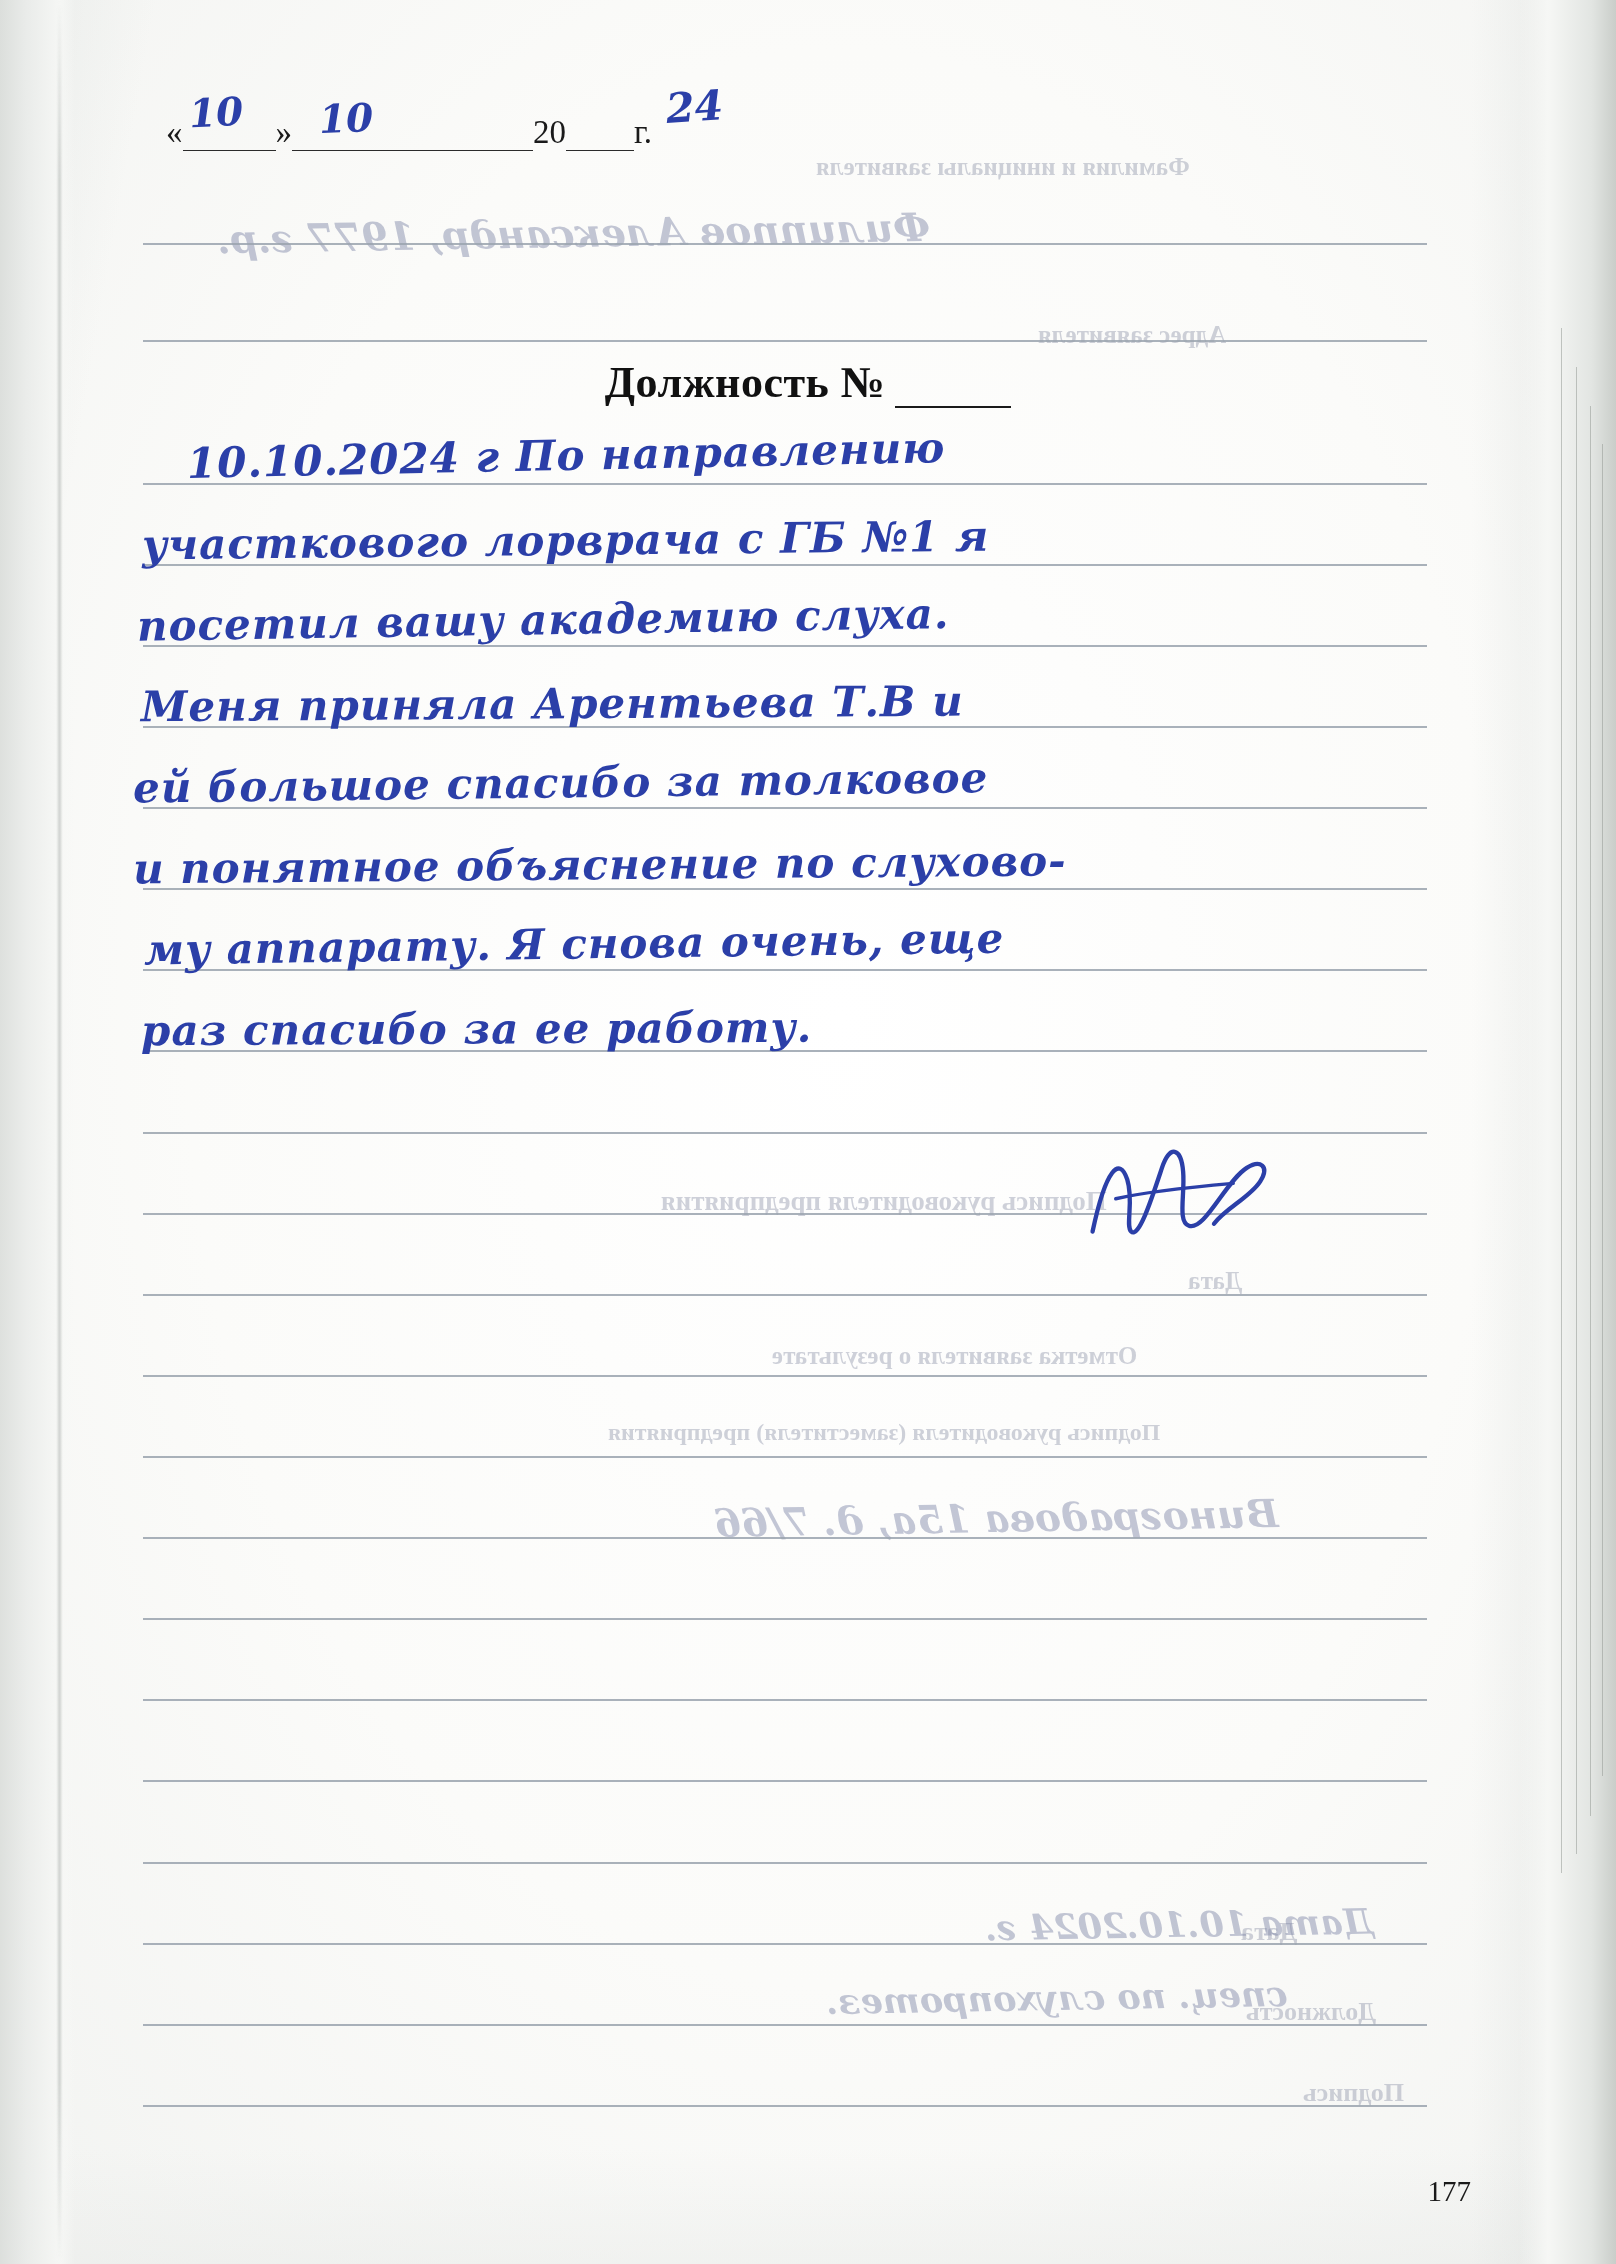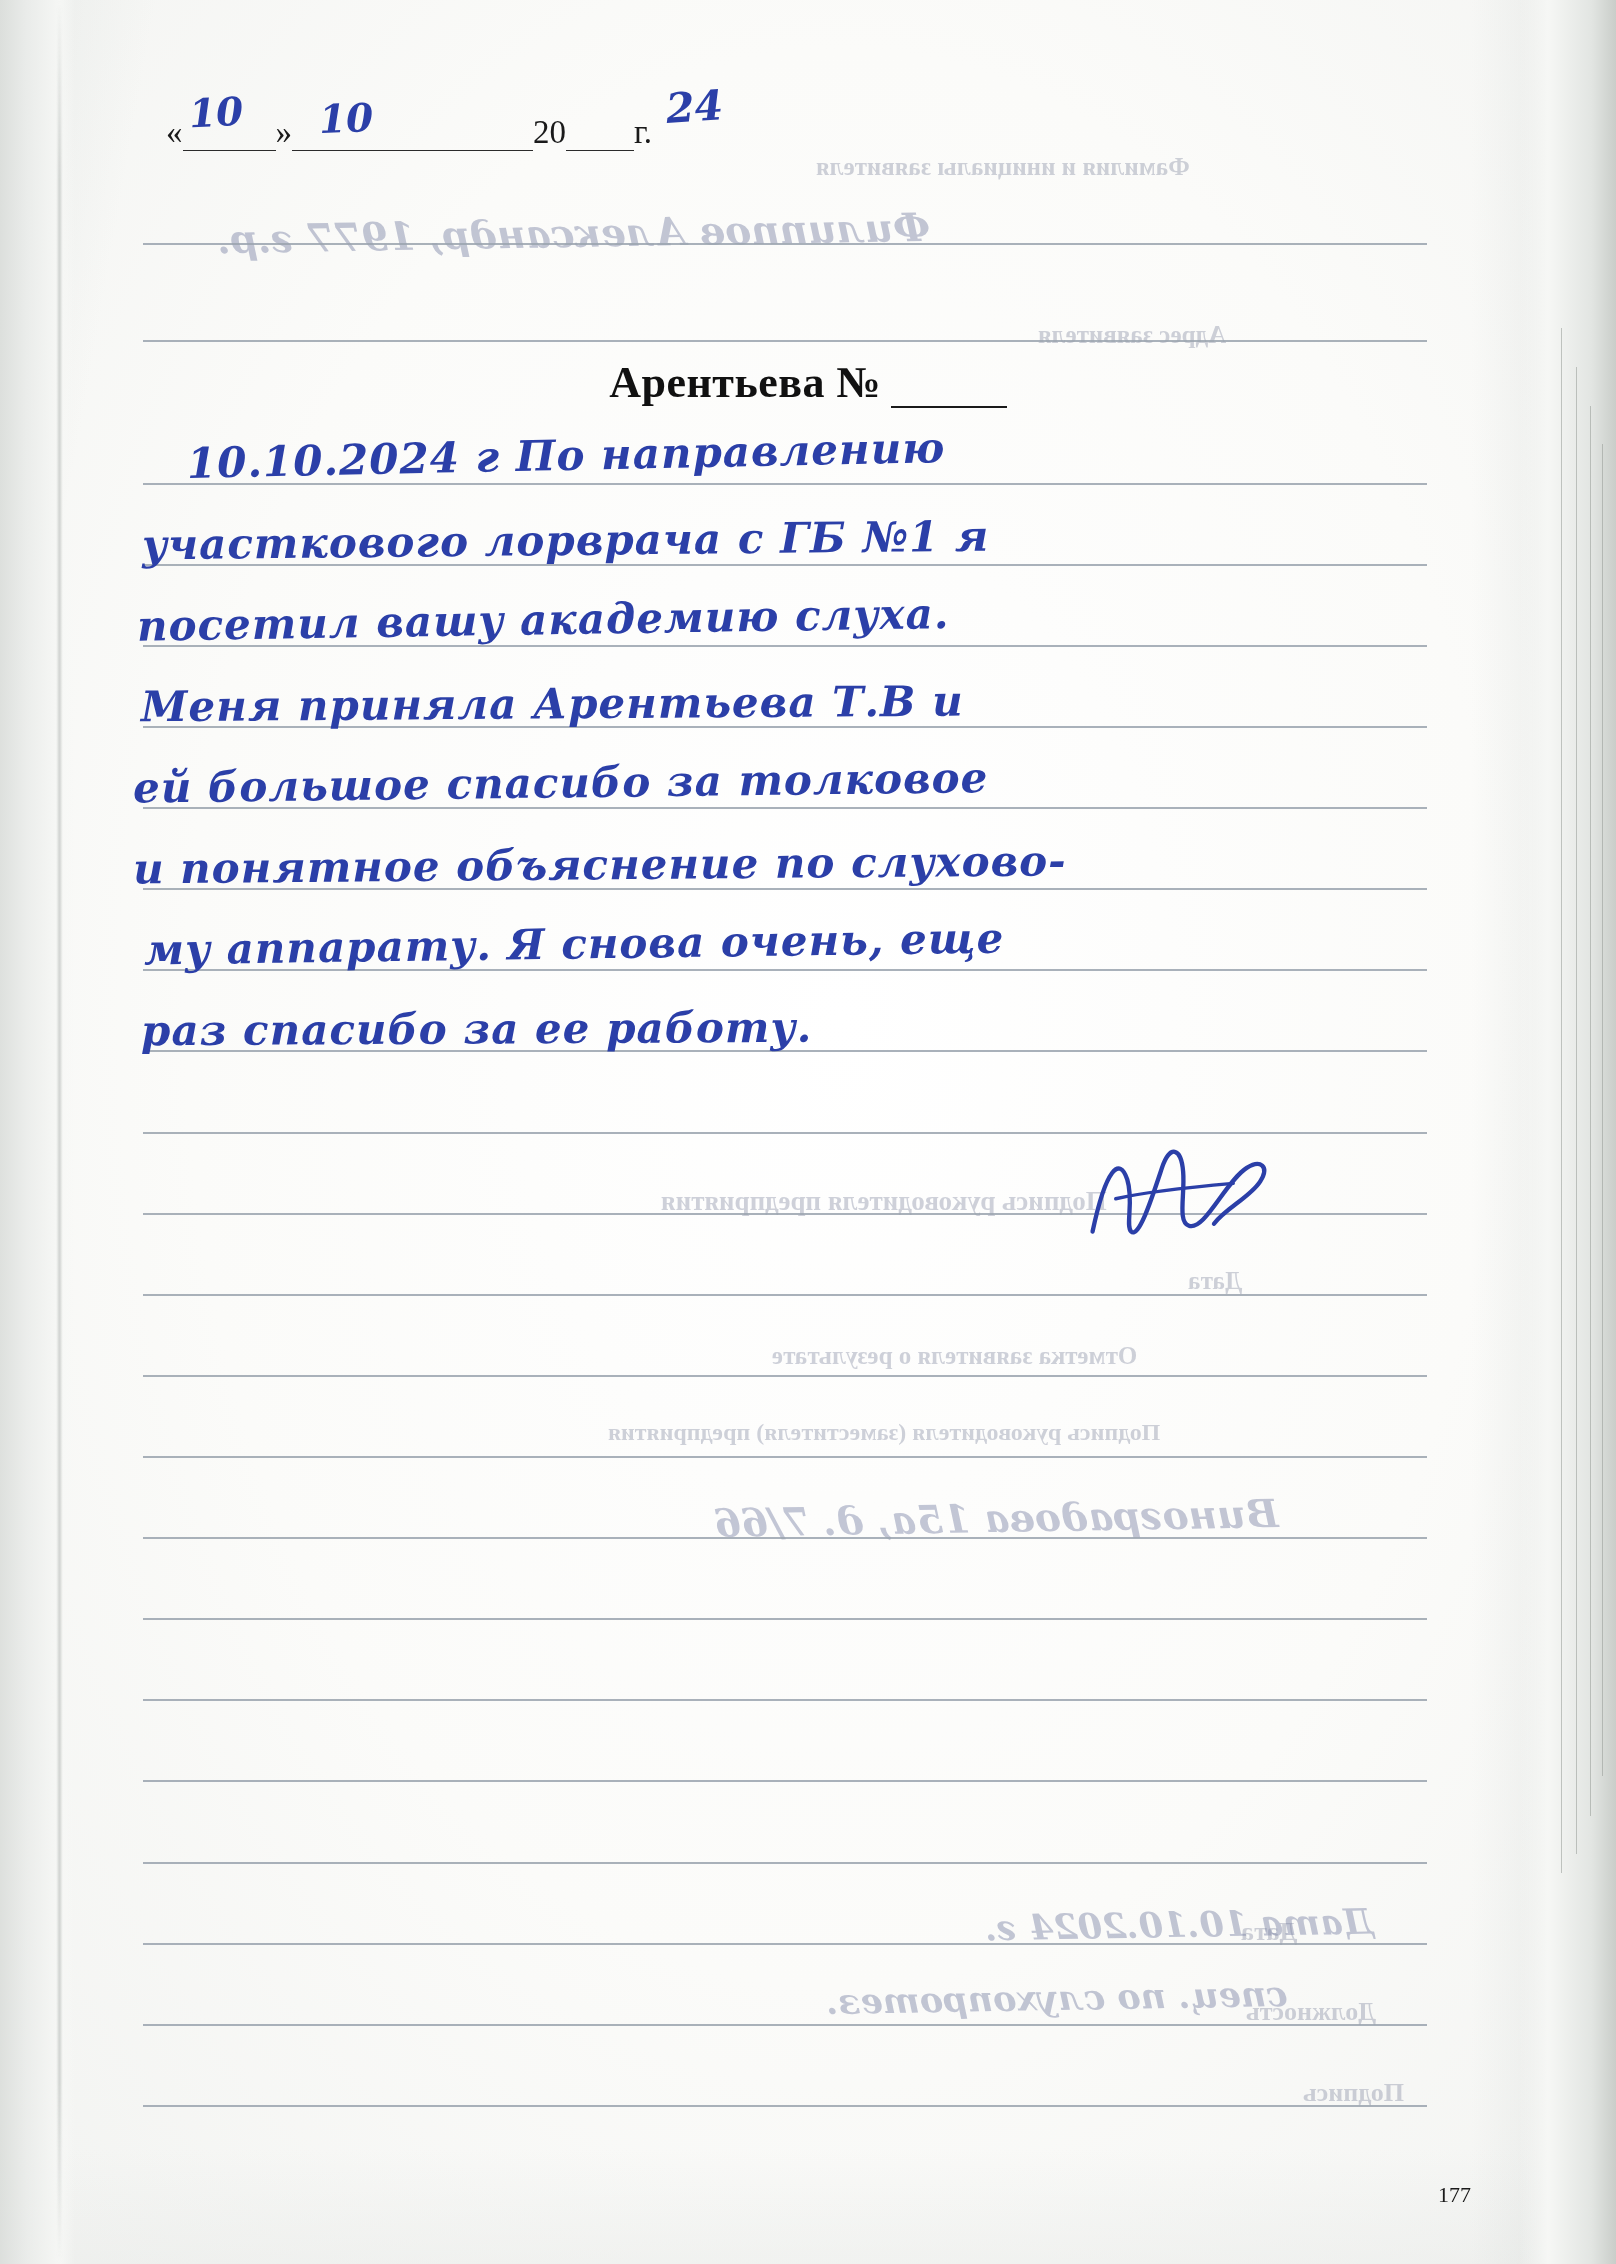--- a/index.html
+++ b/index.html
@@ -175,21 +175,21 @@
     width: 212px;
     height: 106px;
     color: #2b3fa8;
   }
 
   
   .page-number {
     position: absolute;
     right: 145px;
     bottom: 56px;
-    font-size: 22px;
+    font-size: 29px;
     color: #1a1a1a;
     font-family: "Liberation Serif", serif;
     margin-top: 12px;
   }
 
   
   .bleed {
     position: absolute;
     color: #8d93a8;
     opacity: .42;
@@ -266,21 +266,21 @@
   <div class="rule" style="top:1537px;"></div>
   <div class="rule" style="top:1618px;"></div>
   <div class="rule" style="top:1699px;"></div>
   <div class="rule" style="top:1780px;"></div>
   <div class="rule" style="top:1862px;"></div>
   <div class="rule" style="top:1943px;"></div>
   <div class="rule" style="top:2024px;"></div>
   <div class="rule" style="top:2105px;"></div>
 
   <div class="title">
-    <span>Арентьева №</span><span class="numline"></span>
+    <span>Должность №</span><span class="numline"></span>
   </div>
 
   <div class="body-hw">
     <span class="ln ln1">10.10.2024 г По направлению</span>
     <span class="ln ln2">участкового лорврача с ГБ №1 я</span>
     <span class="ln ln3">посетил вашу академию слуха.</span>
     <span class="ln ln4">Меня приняла Арентьева Т.В и</span>
     <span class="ln ln5">ей большое спасибо за толковое</span>
     <span class="ln ln6">и понятное объяснение по слухово-</span>
     <span class="ln ln7">му аппарату. Я снова очень, еще</span>

